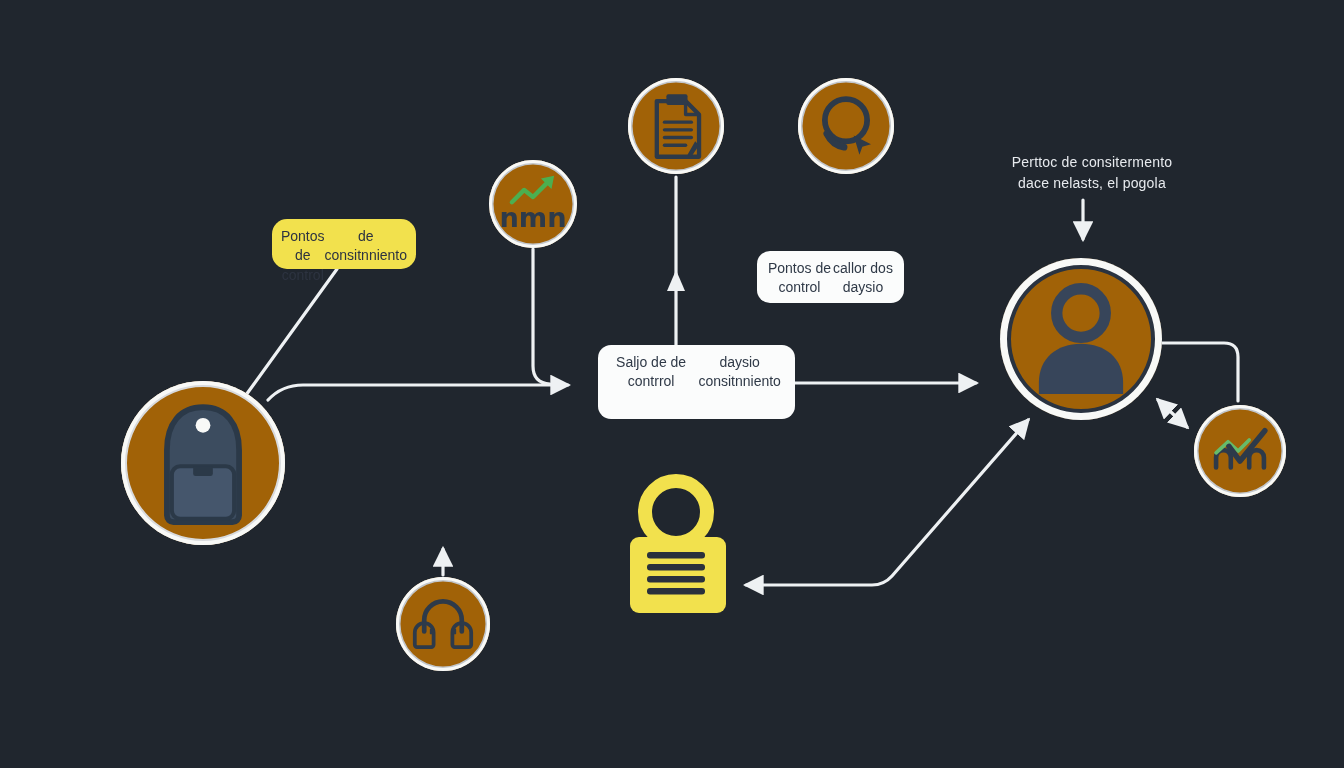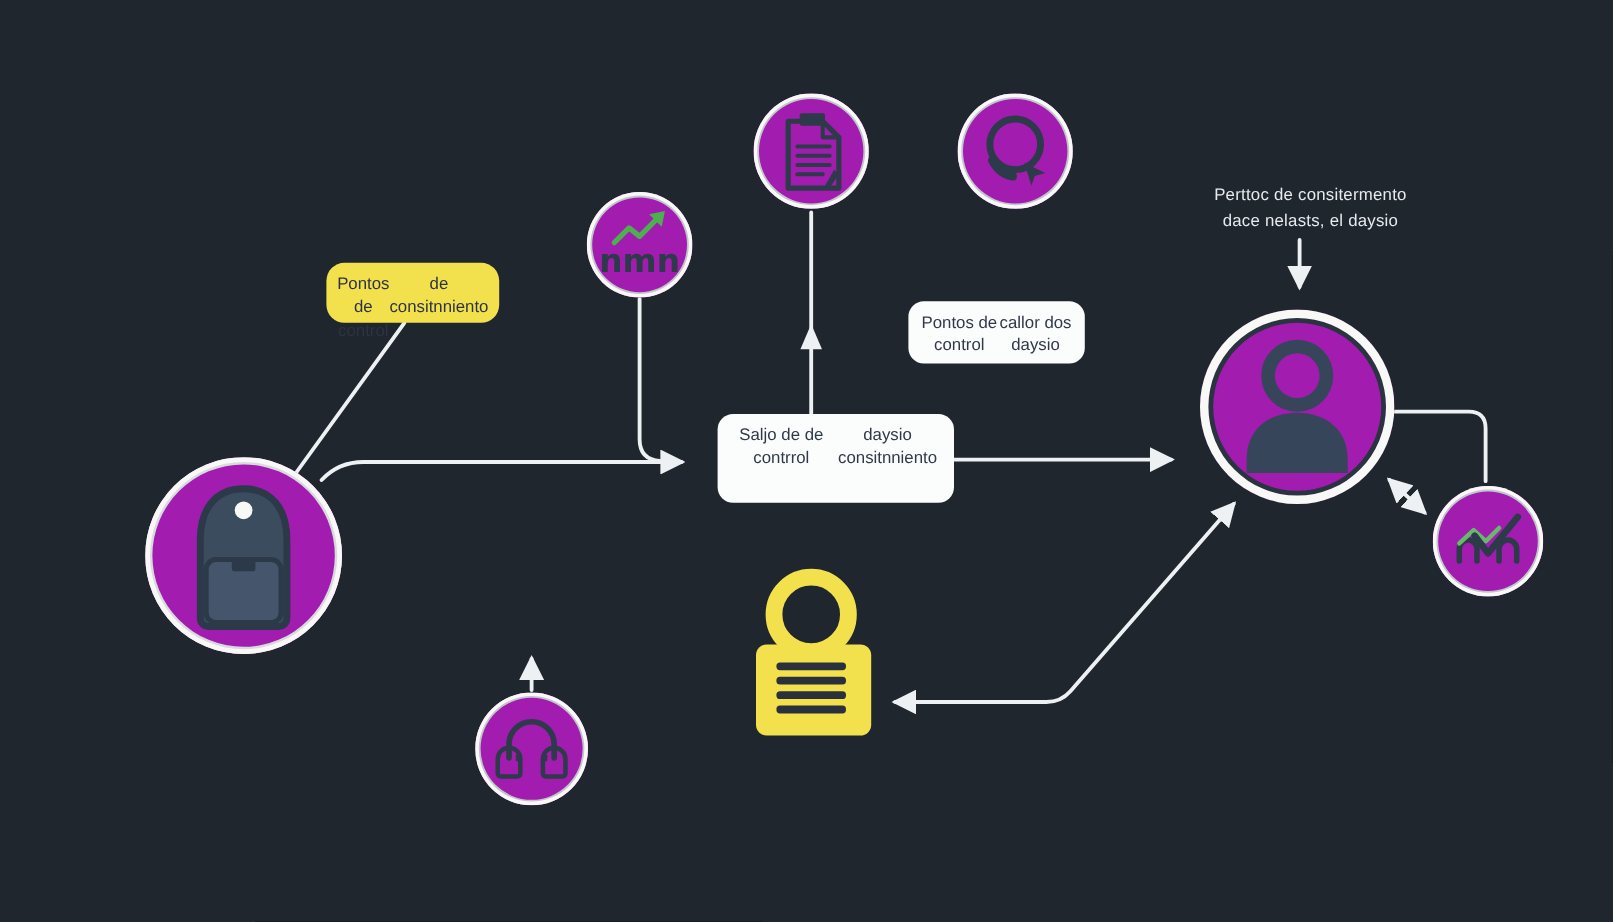--- a/index.html
+++ b/index.html
@@ -4,21 +4,21 @@
 <style>
   html,body{margin:0;padding:0;background:#14181f;}
   #stage{
     position:relative;width:1344px;height:768px;overflow:hidden;
     background:#20262e;
     font-family:"Liberation Sans", sans-serif;
   }
   #connectors{position:absolute;left:0;top:0;z-index:1;}
   .node{position:absolute;z-index:2;}
   .circle{
-    background:#a21caf;border-radius:50%;
+    background:#a16207;border-radius:50%;
     box-shadow: inset 0 0 0 3px #f8f9f7, inset 0 0 0 4.5px #c2c6cb;
     display:flex;align-items:center;justify-content:center;
   }
   .circle.big{box-shadow: inset 0 0 0 7px #f8f9f7, inset 0 0 0 11px #2a3340;}
   .circle.soft{box-shadow: inset 0 0 0 4px #f8f9f7, inset 0 0 0 6px #d8dadd;}
   .labelbox{
     background:#fbfcfc;color:#2f3947;border-radius:13px;
     font-size:14px;line-height:1.38;text-align:center;
     display:flex;flex-direction:row;justify-content:center;
     padding:8px 10px;box-sizing:border-box;
@@ -56,21 +56,21 @@
     <polygon points="676,270 667,291 685,291" fill="#eef1f3"></polygon>
   </svg>
 
   <div class="node labelbox yellow" style="left:272px;top:219px;width:144px;height:50px;">
     <span class="lbl">Pontos de control</span>
     <span class="lbl">de consitnniento</span>
   </div>
 
   <div class="node note" style="left:985px;top:152px;width:214px;">
     <span class="lbl">Perttoc de consitermento</span>
-    <span class="lbl">dace nelasts, el daysio</span>
+    <span class="lbl">dace nelasts, el pogola</span>
   </div>
 
   <div class="node labelbox" style="left:757px;top:251px;width:147px;height:52px;">
     <span class="lbl">Pontos de control</span>
     <span class="lbl">callor dos daysio</span>
   </div>
 
   <div class="node labelbox" style="left:598px;top:345px;width:197px;height:74px;font-size:14px;">
     <span class="lbl">Saljo de de contrrol</span>
     <span class="lbl">daysio consitnniento</span>

